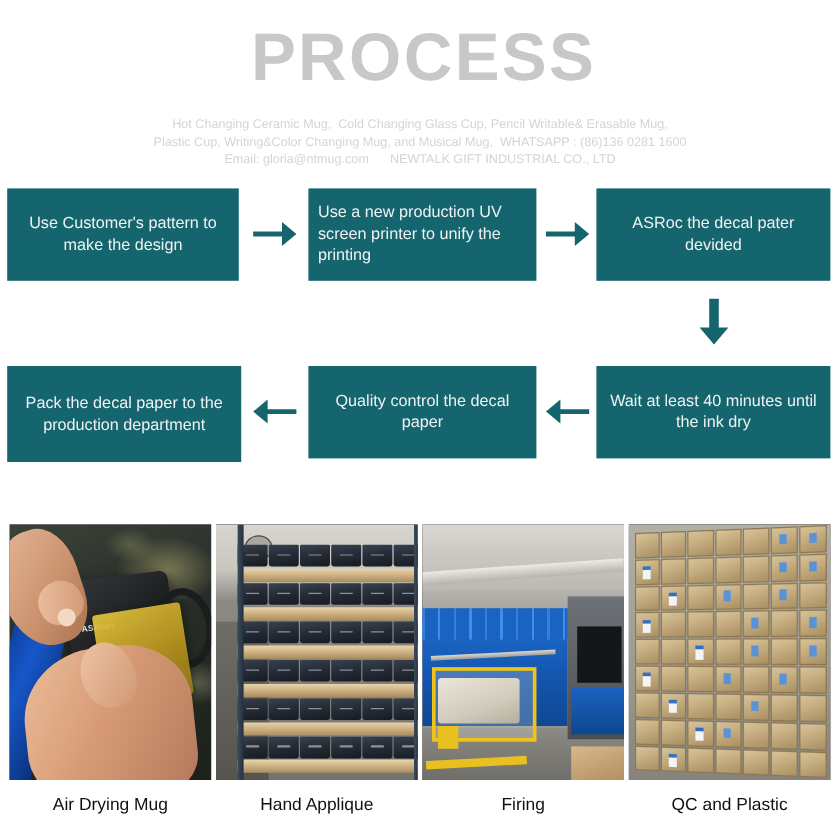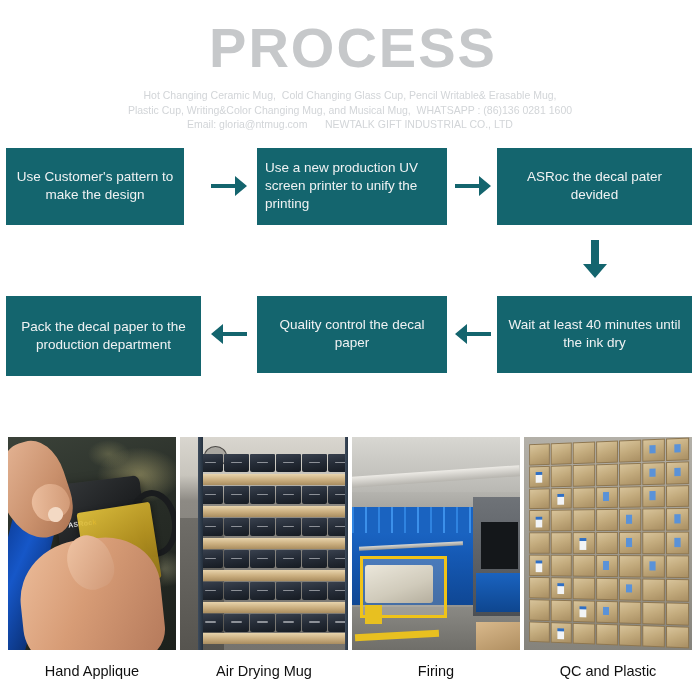--- a/index.html
+++ b/index.html
@@ -30,20 +30,21 @@
     line-height: 80px;
     margin: 0;
     padding: 0 0 0 6px;
     user-select: none;
   }
   #company-info {
     text-align: center;
     color: #d2d5d8;
     font-size: 10.5px;
     line-height: 14.5px;
+    margin-top: 9px;
     font-family: "Liberation Sans", sans-serif;
   }
   #company-info .info-line {
     display: block;
     white-space: pre;
   }
 
   
   #flow-diagram {
     position: relative;
@@ -71,21 +72,21 @@
   .arrow {
     position: absolute;
     color: #14656e;
     display: flex;
     align-items: center;
     justify-content: center;
   }
   .arrow svg { display: block; }
 
   
-  #box-1 { left: 6px;   top: 10px;  width: 178px; height: 77px; }
+  #box-1 { left: 6px;   top: 10px;  width: 193px; height: 77px; }
   #box-2 { left: 257px; top: 10px;  width: 190px; height: 77px; }
   #box-3 { left: 497px; top: 10px;  width: 195px; height: 77px; }
   #arrow-1 { left: 207px; top: 33px; width: 44px; height: 30px; }
   #arrow-2 { left: 452px; top: 33px; width: 42px; height: 30px; }
   #arrow-down { left: 573px; top: 99px; width: 44px; height: 44px; }
 
   
   #box-4 { left: 497px; top: 158px; width: 195px; height: 77px; }
   #box-5 { left: 257px; top: 158px; width: 190px; height: 77px; }
   #box-6 { left: 6px;   top: 158px; width: 195px; height: 80px; }
@@ -592,17 +593,17 @@
           <div class="p4-box"></div>
           <div class="p4-box"></div>
           <div class="p4-box"></div>
       </div>
     </div>
   </div>
 
 </div>
 
 <div id="captions">
+  <div class="caption">Air Drying Mug</div>
   <div class="caption">Hand Applique</div>
-  <div class="caption">Air Drying Mug</div>
   <div class="caption">Firing</div>
   <div class="caption">QC and Plastic</div>
 </div>
 
 </body></html>

